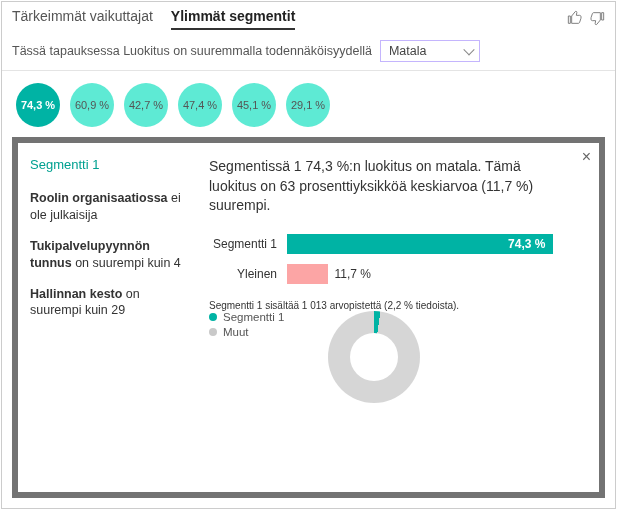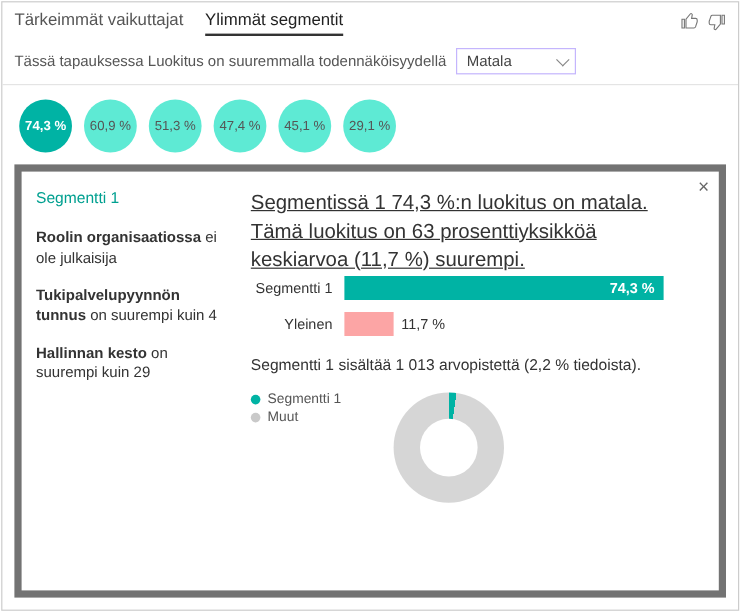--- a/index.html
+++ b/index.html
@@ -1,46 +1,46 @@
 <!DOCTYPE html>
 <html><head>
 <meta charset="utf-8">
 <style>
   * { box-sizing: border-box; margin: 0; padding: 0; }
   body { font-family: "Segoe UI", Arial, sans-serif; font-size: 13px; color: #333; background: #fff; width: 617px; height: 510px; overflow: hidden; }
   .panel { border: 1px solid #ccc; width: 615px; height: 508px; margin: 1px; display: flex; flex-direction: column; }
   .header-row { display: flex; align-items: center; padding: 6px 10px 4px 10px; }
   .tabs { display: flex; gap: 18px; }
   .tab { font-size: 14px; color: #555; padding-bottom: 4px; cursor: pointer; }
-  .tab.active { color: #222; font-weight: 400; border-bottom: 2px solid #333; }
+  .tab.active { color: #222; font-weight: 700; border-bottom: 2px solid #333; }
   .feedback { margin-left: auto; display: flex; gap: 6px; color: #777; }
   .feedback svg { width: 16px; height: 16px; stroke: #777; fill: none; stroke-width: 1.4; cursor: pointer; }
   .sub-row { display: flex; align-items: center; padding: 6px 10px 8px 10px; font-size: 12.5px; color: #555; border-bottom: 1px solid #e4e4e4; }
   .dropdown { margin-left: 8px; border: 1px solid #c4b5fd; padding: 3px 22px 3px 8px; font-size: 12.5px; color: #444; position: relative; min-width: 100px; background: #fff; cursor: pointer; }
   .dropdown::after { content: ""; position: absolute; right: 6px; top: 50%; width: 7px; height: 7px; border-right: 1px solid #888; border-bottom: 1px solid #888; transform: translateY(-65%) rotate(45deg); }
   .bubbles-row { display: flex; gap: 10px; padding: 12px 14px 10px 14px; }
   .bubble { width: 44px; height: 44px; border-radius: 50%; background: #5eead4; display: flex; align-items: center; justify-content: center; font-size: 11px; color: #555; cursor: pointer; }
   .bubble.active { background: #00b3a4; color: #fff; font-weight: 600; }
   .content { display: flex; flex: 1; border: 6px solid #737373; margin: 0 10px 10px 10px; }
   .left-pane { width: 175px; padding: 14px 12px; border-right: 0; }
   .seg-title { color: #00a090; font-size: 13px; font-weight: 400; margin-bottom: 18px; }
   .cond { font-size: 12.5px; color: #333; margin-bottom: 14px; line-height: 1.35; }
   .cond b { font-weight: 600; }
   .right-pane { flex: 1; padding: 14px 16px; position: relative; }
   .close-x { position: absolute; top: 6px; right: 8px; font-size: 16px; color: #666; cursor: pointer; line-height: 1; }
-  .summary-text { font-size: 17px; color: #333; line-height: 1.4; margin-bottom: 2px; padding-right: 20px; text-decoration: underline; }
+  .summary-text { font-size: 14px; color: #333; line-height: 1.4; margin-bottom: 18px; padding-right: 20px; }
   .bar-row { display: flex; align-items: center; margin-bottom: 10px; font-size: 12px; }
   .bar-label { width: 78px; text-align: right; padding-right: 10px; color: #333; }
   .bar-track { flex: 1; height: 20px; position: relative; }
   .bar-fill { height: 20px; display: flex; align-items: center; justify-content: flex-end; padding-right: 8px; color: #fff; font-size: 12px; font-weight: 600; }
   .bar-fill.teal { background: #00b3a4; }
   .bar-fill.grey { background: #fca5a5; color: #333; font-weight: 400; padding-right: 0; justify-content: flex-start; }
   .bar-fill.grey span { position: absolute; left: calc(100% + 6px); white-space: nowrap; color: #333; }
   .bar-fill.grey { position: relative; }
-  .points-text { font-size: 13px; color: #333; margin: 16px 0 16px 0; }
+  .points-text { font-size: 10px; color: #333; margin: 16px 0 0 0; }
   .legend { font-size: 11.5px; color: #555; }
   .legend-item { display: flex; align-items: center; gap: 6px; margin-bottom: 3px; }
   .dot { width: 8px; height: 8px; border-radius: 50%; }
   .dot.teal { background: #00b3a4; }
   .dot.grey { background: #c9c9c9; }
   .donut-wrap { display: flex; align-items: flex-start; gap: 18px; }
   .donut { position: relative; width: 92px; height: 92px; border-radius: 50%; background: conic-gradient(#00b3a4 0deg 8deg, #d6d6d6 8deg 360deg); margin-left: 26px; }
   .donut::after { content: ""; position: absolute; inset: 22px; background: #fff; border-radius: 50%; }
 </style>
 </head>
@@ -67,21 +67,21 @@
   </div>
 
   <div class="sub-row">
     <span>Tässä tapauksessa Luokitus on suuremmalla todennäköisyydellä</span>
     <div class="dropdown">Matala</div>
   </div>
 
   <div class="bubbles-row">
     <div class="bubble active">74,3 %</div>
     <div class="bubble">60,9 %</div>
-    <div class="bubble">51,3 %</div>
+    <div class="bubble">42,7 %</div>
     <div class="bubble">47,4 %</div>
     <div class="bubble">45,1 %</div>
     <div class="bubble">29,1 %</div>
   </div>
 
   <div class="content">
     <div class="left-pane">
       <div class="seg-title">Segmentti 1</div>
       <div class="cond"><b>Roolin organisaatiossa</b><span> ei ole julkaisija</span></div>
       <div class="cond"><b>Tukipalvelupyynnön tunnus</b><span> on suurempi kuin 4</span></div>

